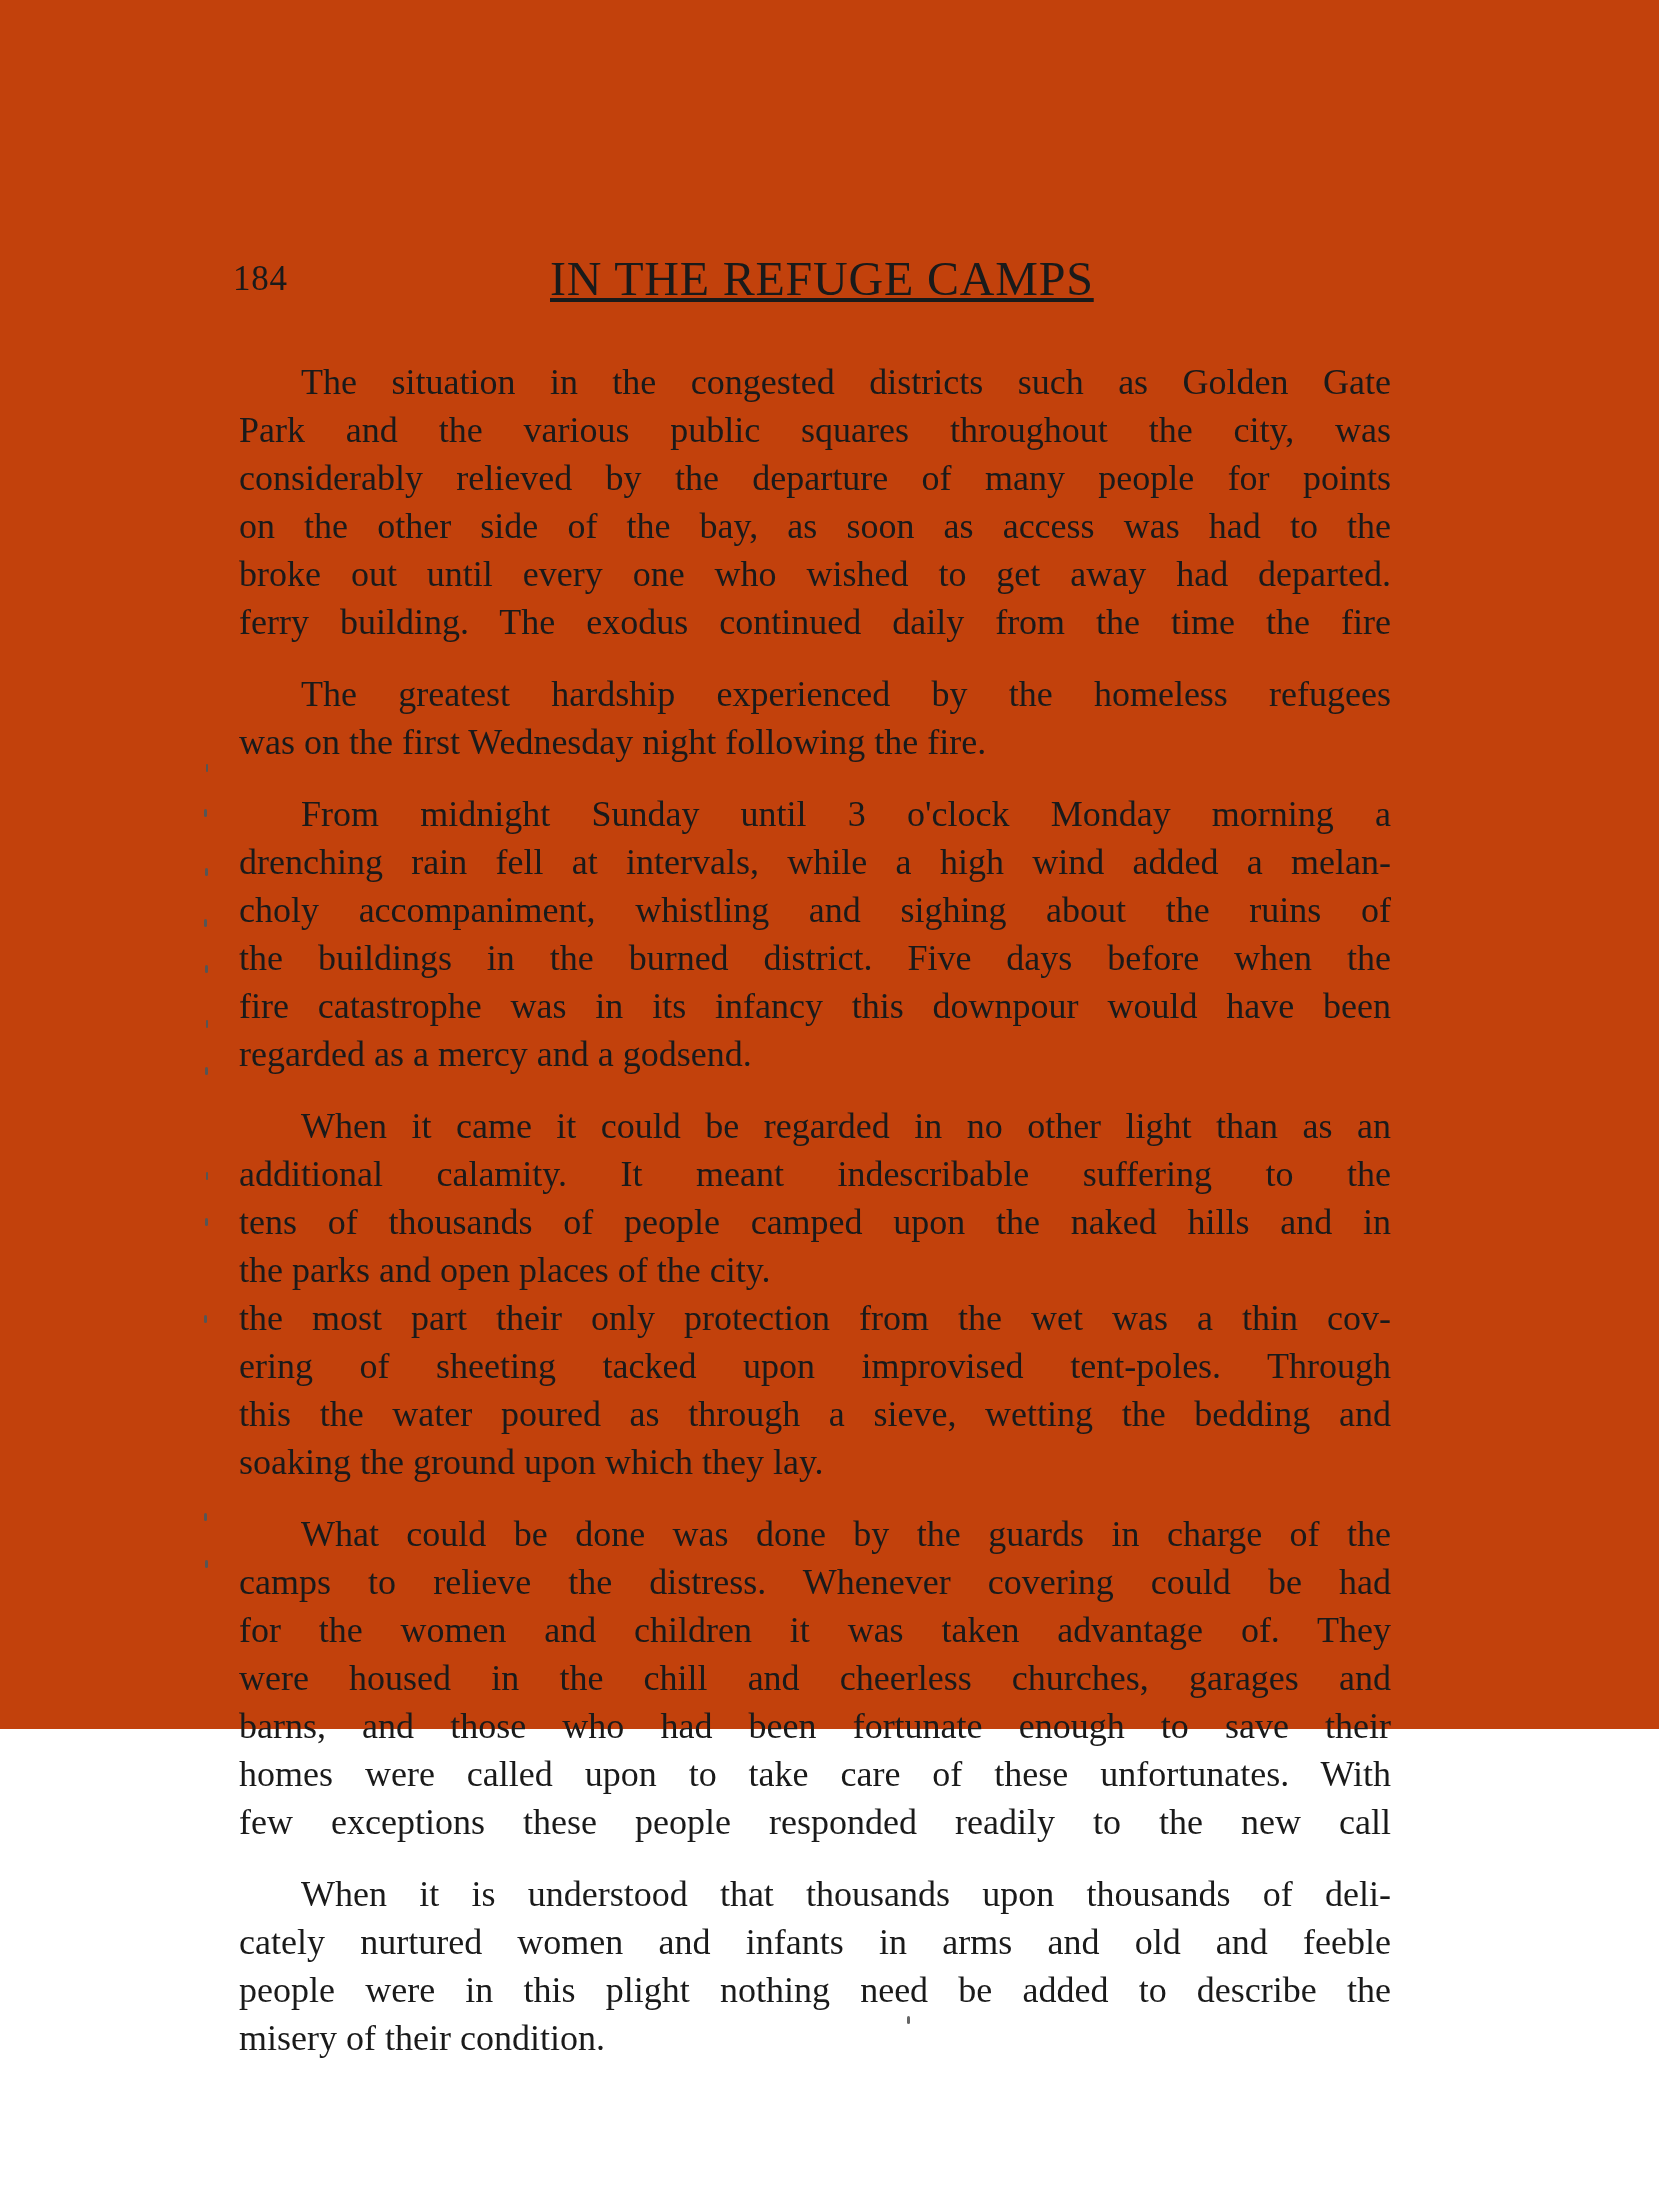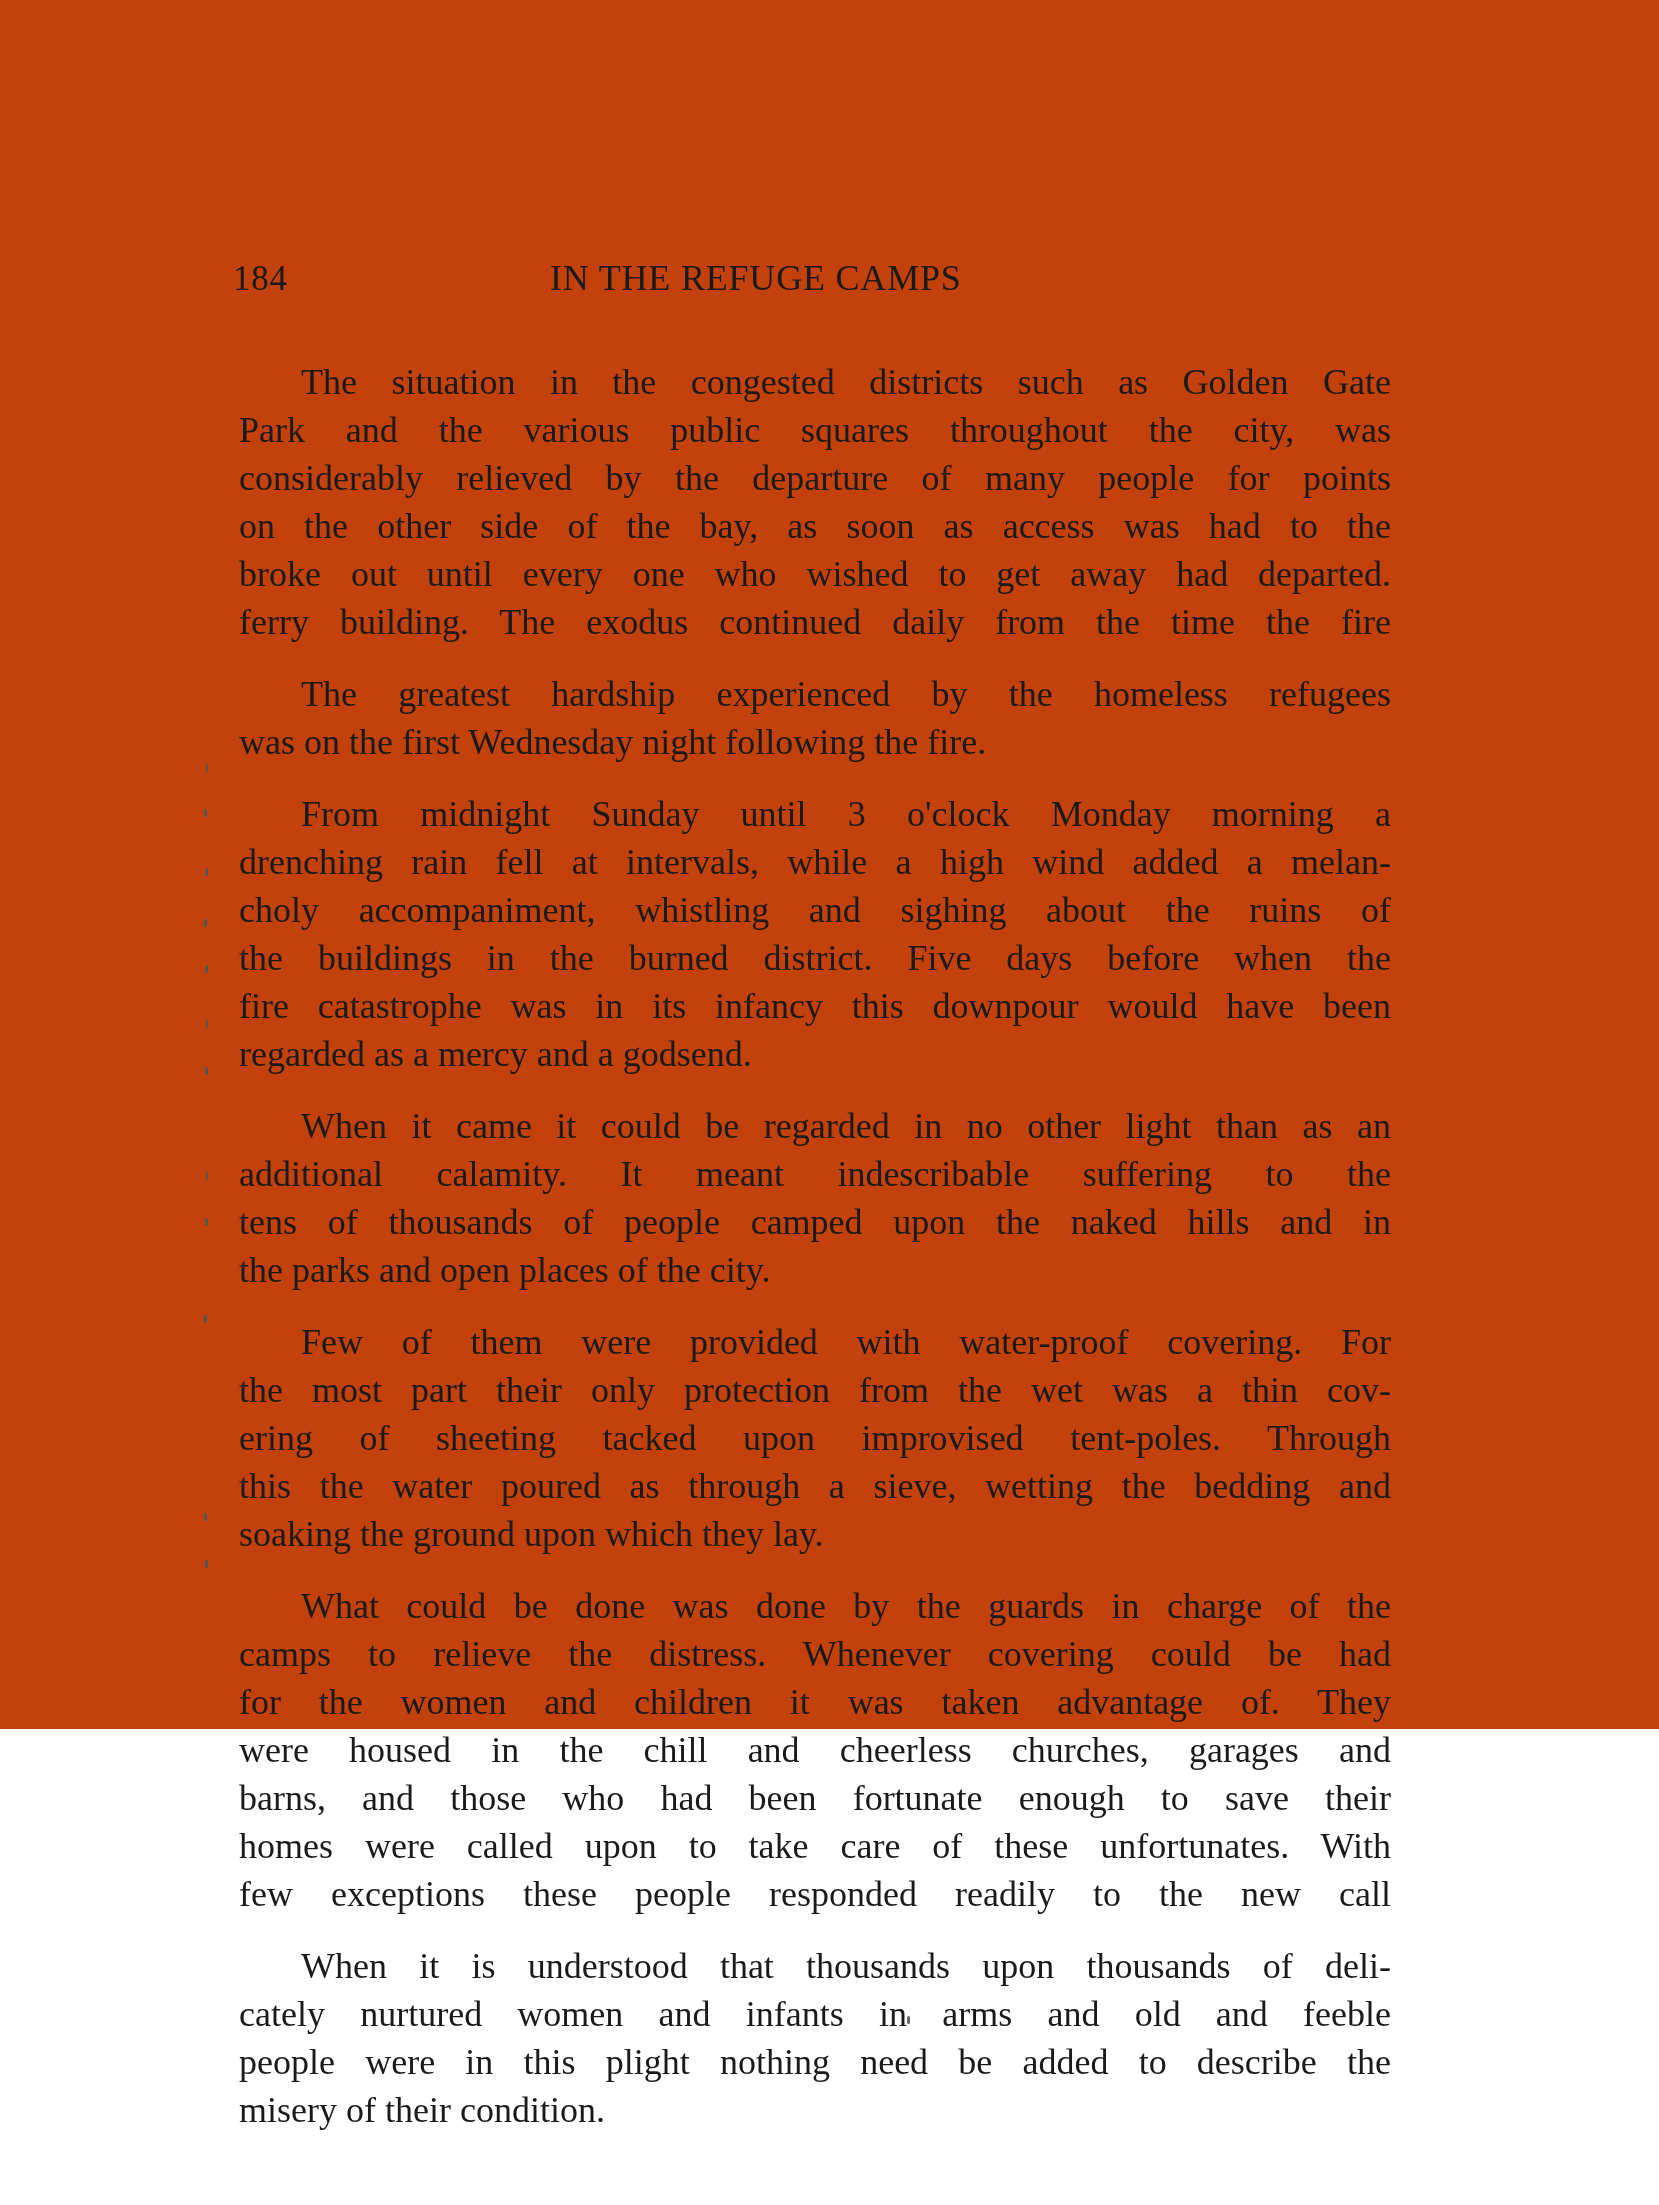--- a/index.html
+++ b/index.html
@@ -36,24 +36,25 @@
       left: 0;
       top: 0;
       font-size: 35px;
       line-height: 51px;
       letter-spacing: 0.8px;
     }
     .running-title {
       position: absolute;
       left: 317px;
       top: 0;
-      font-size: 36px;
+      font-size: 48px;
       line-height: 51px;
       letter-spacing: 0.8px;
       white-space: nowrap;
+      text-decoration: underline;
     }
     .body-text {
       position: absolute;
       top: 334px;
       left: 239px;
       width: 1152px;
     }
     .line {
       display: block;
       font-size: 36px;
@@ -130,21 +131,20 @@
     </div>
 
     <div>
       <span class="line indent">When it came it could be regarded in no other light than as an</span>
       <span class="line">additional calamity.   It meant indescribable suffering to the</span>
       <span class="line">tens of thousands of people camped upon the naked hills and in</span>
       <span class="line last">the parks and open places of the city.</span>
     </div>
 
     <div>
-      <span class="line indent">Few of them were provided with water-proof covering.  For</span>
       <span class="line">the most part their only protection from the wet was a thin cov-</span>
       <span class="line">ering of sheeting tacked upon improvised tent-poles.  Through</span>
       <span class="line">this the water poured as through a sieve, wetting the bedding and</span>
       <span class="line last">soaking the ground upon which they lay.</span>
     </div>
 
     <div>
       <span class="line indent">What could be done was done by the guards in charge of the</span>
       <span class="line">camps to relieve the distress.  Whenever covering could be had</span>
       <span class="line">for the women and children it was taken advantage of.  They</span>

